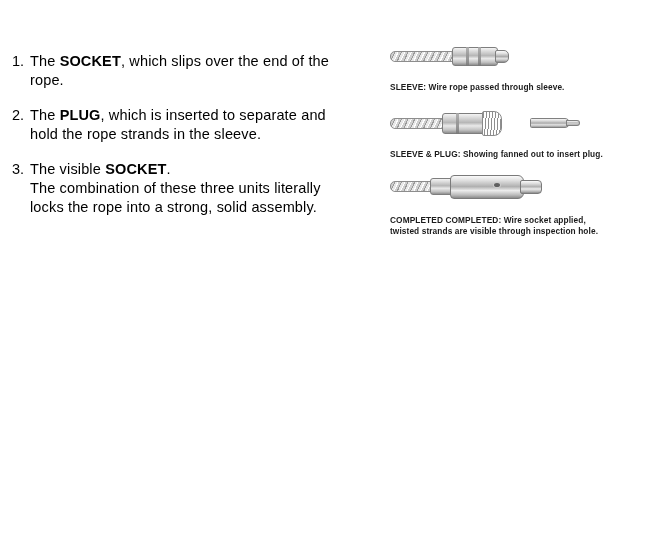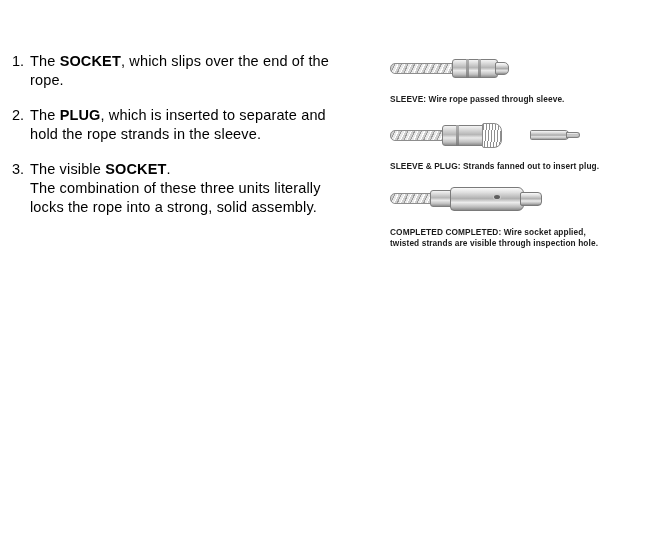--- a/index.html
+++ b/index.html
@@ -46,21 +46,21 @@
     font-size: 14.5px;
     line-height: 19px;
     letter-spacing: 0.15px;
   }
   .list-text b { font-weight: bold; }
 
   
   .fig-col {
     position: absolute;
     left: 390px;
-    top: 48px;
+    top: 36px;
     width: 252px;
   }
   .figure {
     position: relative;
     margin-bottom: 10px;
   }
   .fig-art {
     position: relative;
     height: 44px;
     width: 250px;
@@ -202,21 +202,21 @@
     <div class="figure">
       <div class="fig-art">
         <div class="rope" style="left:0px; top:15px; width:58px;"></div>
         <div class="sleeve" style="left:52px; top:10px; width:44px; height:21px;"></div>
         <div class="band" style="left:66px; top:10px; height:21px;"></div>
         <div class="fan" style="left:92px; top:8px; width:20px; height:25px; border-radius:2px 8px 8px 2px;"></div>
         <div class="plug" style="left:140px; top:15px; width:40px; height:10px;"></div>
         <div class="plug" style="left:176px; top:17px; width:14px; height:6px; border-radius:1px 6px 6px 1px;"></div>
       </div>
       <div class="fig-cap">
-        <span class="lbl">SLEEVE &amp; PLUG:</span><span> Strands fanned out to insert plug.</span>
+        <span class="lbl">SLEEVE &amp; PLUG:</span><span> Showing fanned out to insert plug.</span>
       </div>
     </div>
 
 
     <div class="figure">
       <div class="fig-art">
         <div class="rope" style="left:0px; top:12px; width:46px;"></div>
         <div class="sleeve" style="left:40px; top:9px; width:26px; height:17px;"></div>
         <div class="socket" style="left:60px; top:6px; width:74px; height:24px; border-radius:4px 6px 6px 4px;"></div>
         <div class="hole" style="left:104px; top:14px;"></div>

